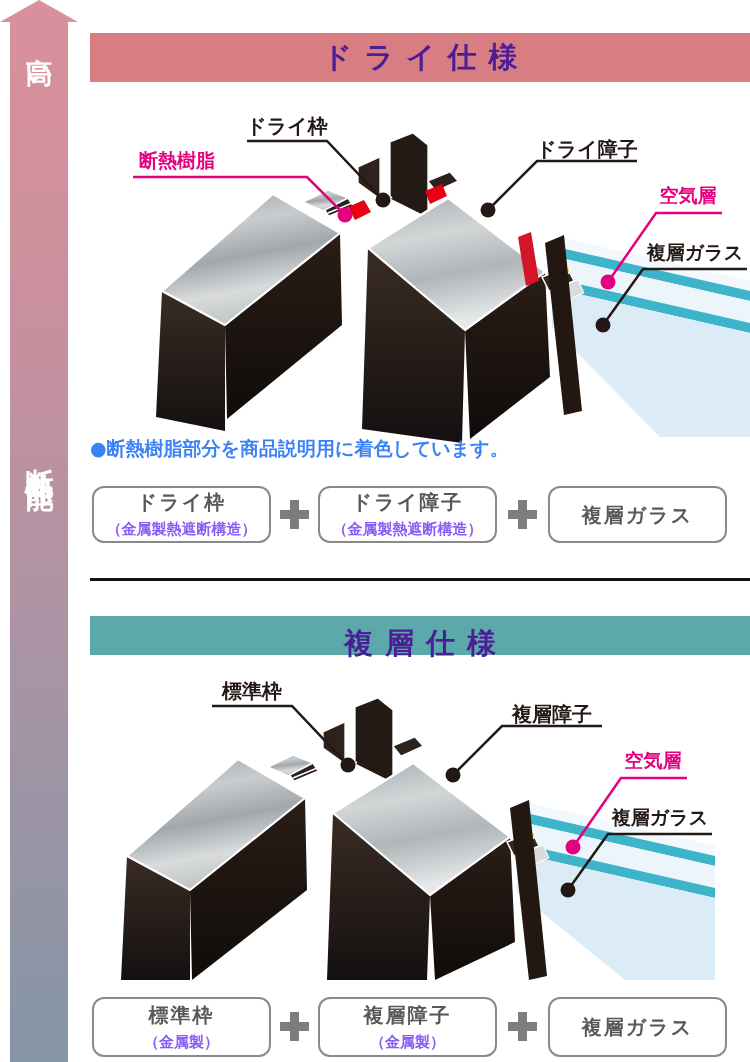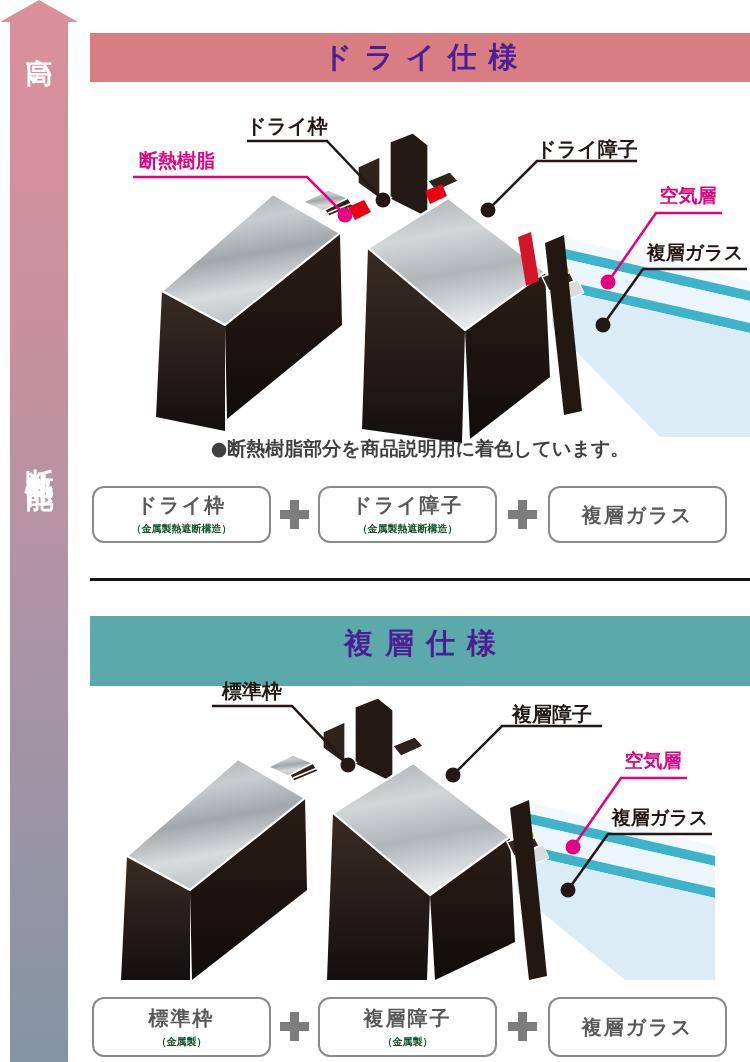--- a/index.html
+++ b/index.html
@@ -14,37 +14,37 @@
   .v-label span{display:inline-block;writing-mode:vertical-rl;text-orientation:upright;}
   #v-high{top:36px;font-size:27px;}
   #v-high span{letter-spacing:9px;}
   #v-perf{top:440px;font-size:28px;}
   #v-perf span{letter-spacing:5px;}
 
   
   .banner{position:absolute;left:90px;width:660px;text-align:center;color:#4c1d95;
           font-weight:bold;font-size:29px;letter-spacing:12px;text-indent:12px;}
   #banner-dry{top:33px;height:49px;line-height:49px;background:#d87e82;}
-  #banner-double{top:616px;height:70px;line-height:55px;background:#5ca9ab;}
+  #banner-double{top:616px;height:39px;line-height:55px;background:#5ca9ab;}
 
   
   #divider{position:absolute;left:90px;top:578px;width:660px;height:3px;background:#141414;}
 
   
-  #note{position:absolute;left:90px;top:436px;width:660px;text-align:center;
-        font-size:19px;font-weight:bold;color:#404040;}
+  #note{position:absolute;left:90px;top:436px;width:660px;
+        font-size:19px;font-weight:bold;color:#3b82f6;}
 
   
   .formula-row{position:absolute;left:90px;width:660px;}
   #row-dry{top:486px;height:57px;}
   #row-double{top:997px;height:60px;}
   .spec-box{position:absolute;top:0;bottom:0;width:175px;border:2px solid #8a8a8a;border-radius:12px;
             background:#fff;display:flex;flex-direction:column;align-items:center;justify-content:center;}
   .spec-box .t{font-size:20px;font-weight:bold;color:#595757;letter-spacing:2px;line-height:1.1;}
-  .spec-box .s{font-size:10px;font-weight:bold;color:#14532d;line-height:1.2;margin-top:7px;}
+  .spec-box .s{font-size:15px;font-weight:bold;color:#8b5cf6;line-height:1.2;margin-top:7px;}
   .b1{left:2px;} .b2{left:228px;} .b3{left:458px;}
   .plus{position:absolute;width:29px;height:29px;top:50%;margin-top:-15px;}
   .plus::before{content:"";position:absolute;left:0;top:10px;width:29px;height:9px;background:#7d7d7d;}
   .plus::after{content:"";position:absolute;left:10px;top:0;width:9px;height:29px;background:#7d7d7d;}
   .p1{left:190px;} .p2{left:418px;}
 
   
   .diagram{position:absolute;}
   #diagram-dry{left:90px;top:85px;width:660px;height:395px;}
   #diagram-double{left:55px;top:650px;width:660px;height:330px;}

